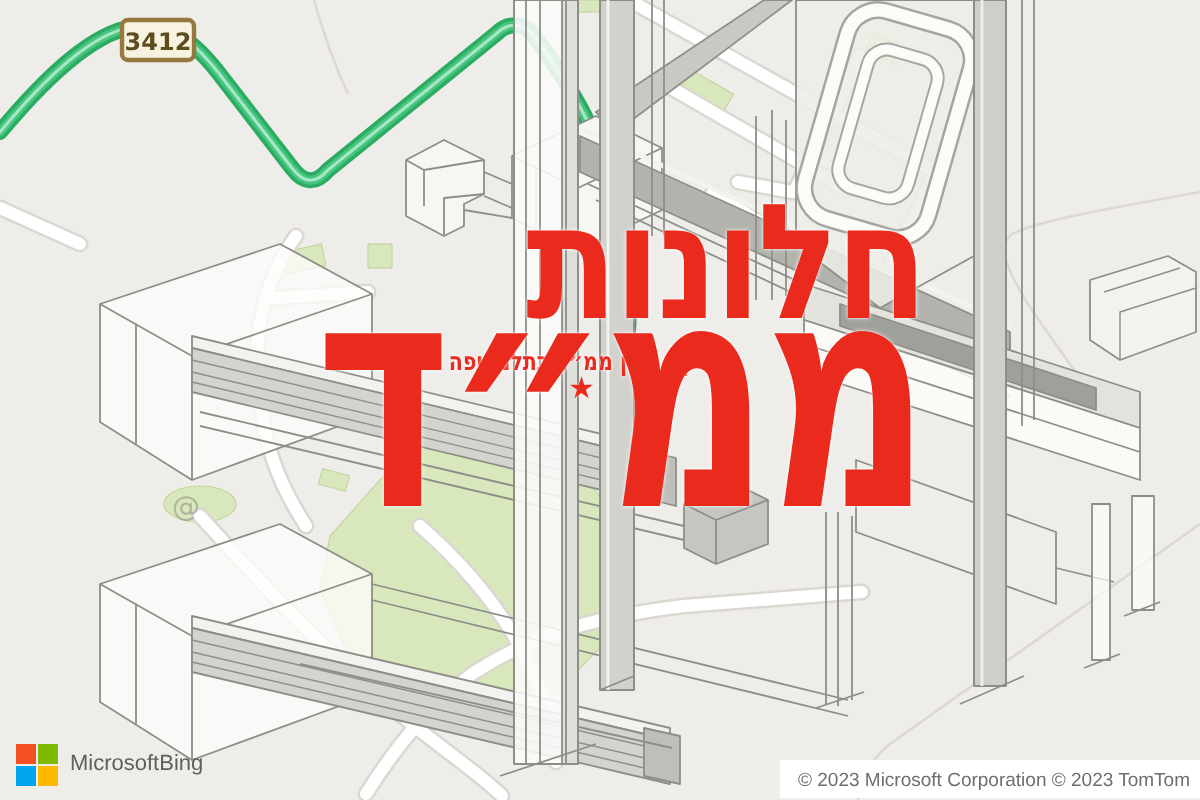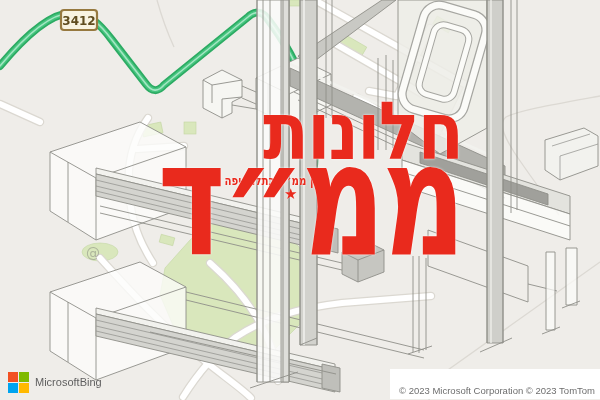--- a/index.html
+++ b/index.html
@@ -21,21 +21,21 @@
   
   .bing{position:absolute;left:8px;top:372px;display:flex;align-items:center;gap:6px;cursor:pointer;}
   .mslogo{display:grid;grid-template-columns:10px 10px;grid-template-rows:10px 10px;gap:1px;}
   .mslogo span{display:block;width:10px;height:10px;}
   .sq1{background:#f25022}.sq2{background:#7fba00}.sq3{background:#00a4ef}.sq4{background:#ffb900}
   .bing-txt{display:flex;flex-direction:row;font-family:"Liberation Sans",sans-serif;
     font-size:11px;line-height:11px;color:#5f5f5f;}
   
   .attrib{position:absolute;right:0;bottom:1px;background:#ffffff;color:#6e6e6e;
     font-family:"Liberation Sans",sans-serif;font-size:9.5px;line-height:14px;
-    padding:15px 5px 1px 9px;}
+    padding:4px 5px 1px 9px;}
 </style>
 </head>
 <body>
 
 <div class="stage">
 
   <svg width="600" height="400" viewBox="0 0 600 400">
     <rect x="0" y="0" width="600" height="400" fill="#efede9"></rect>
 
     <g fill="#d9e7bc" stroke="#c3d6a2" stroke-width=".6">

